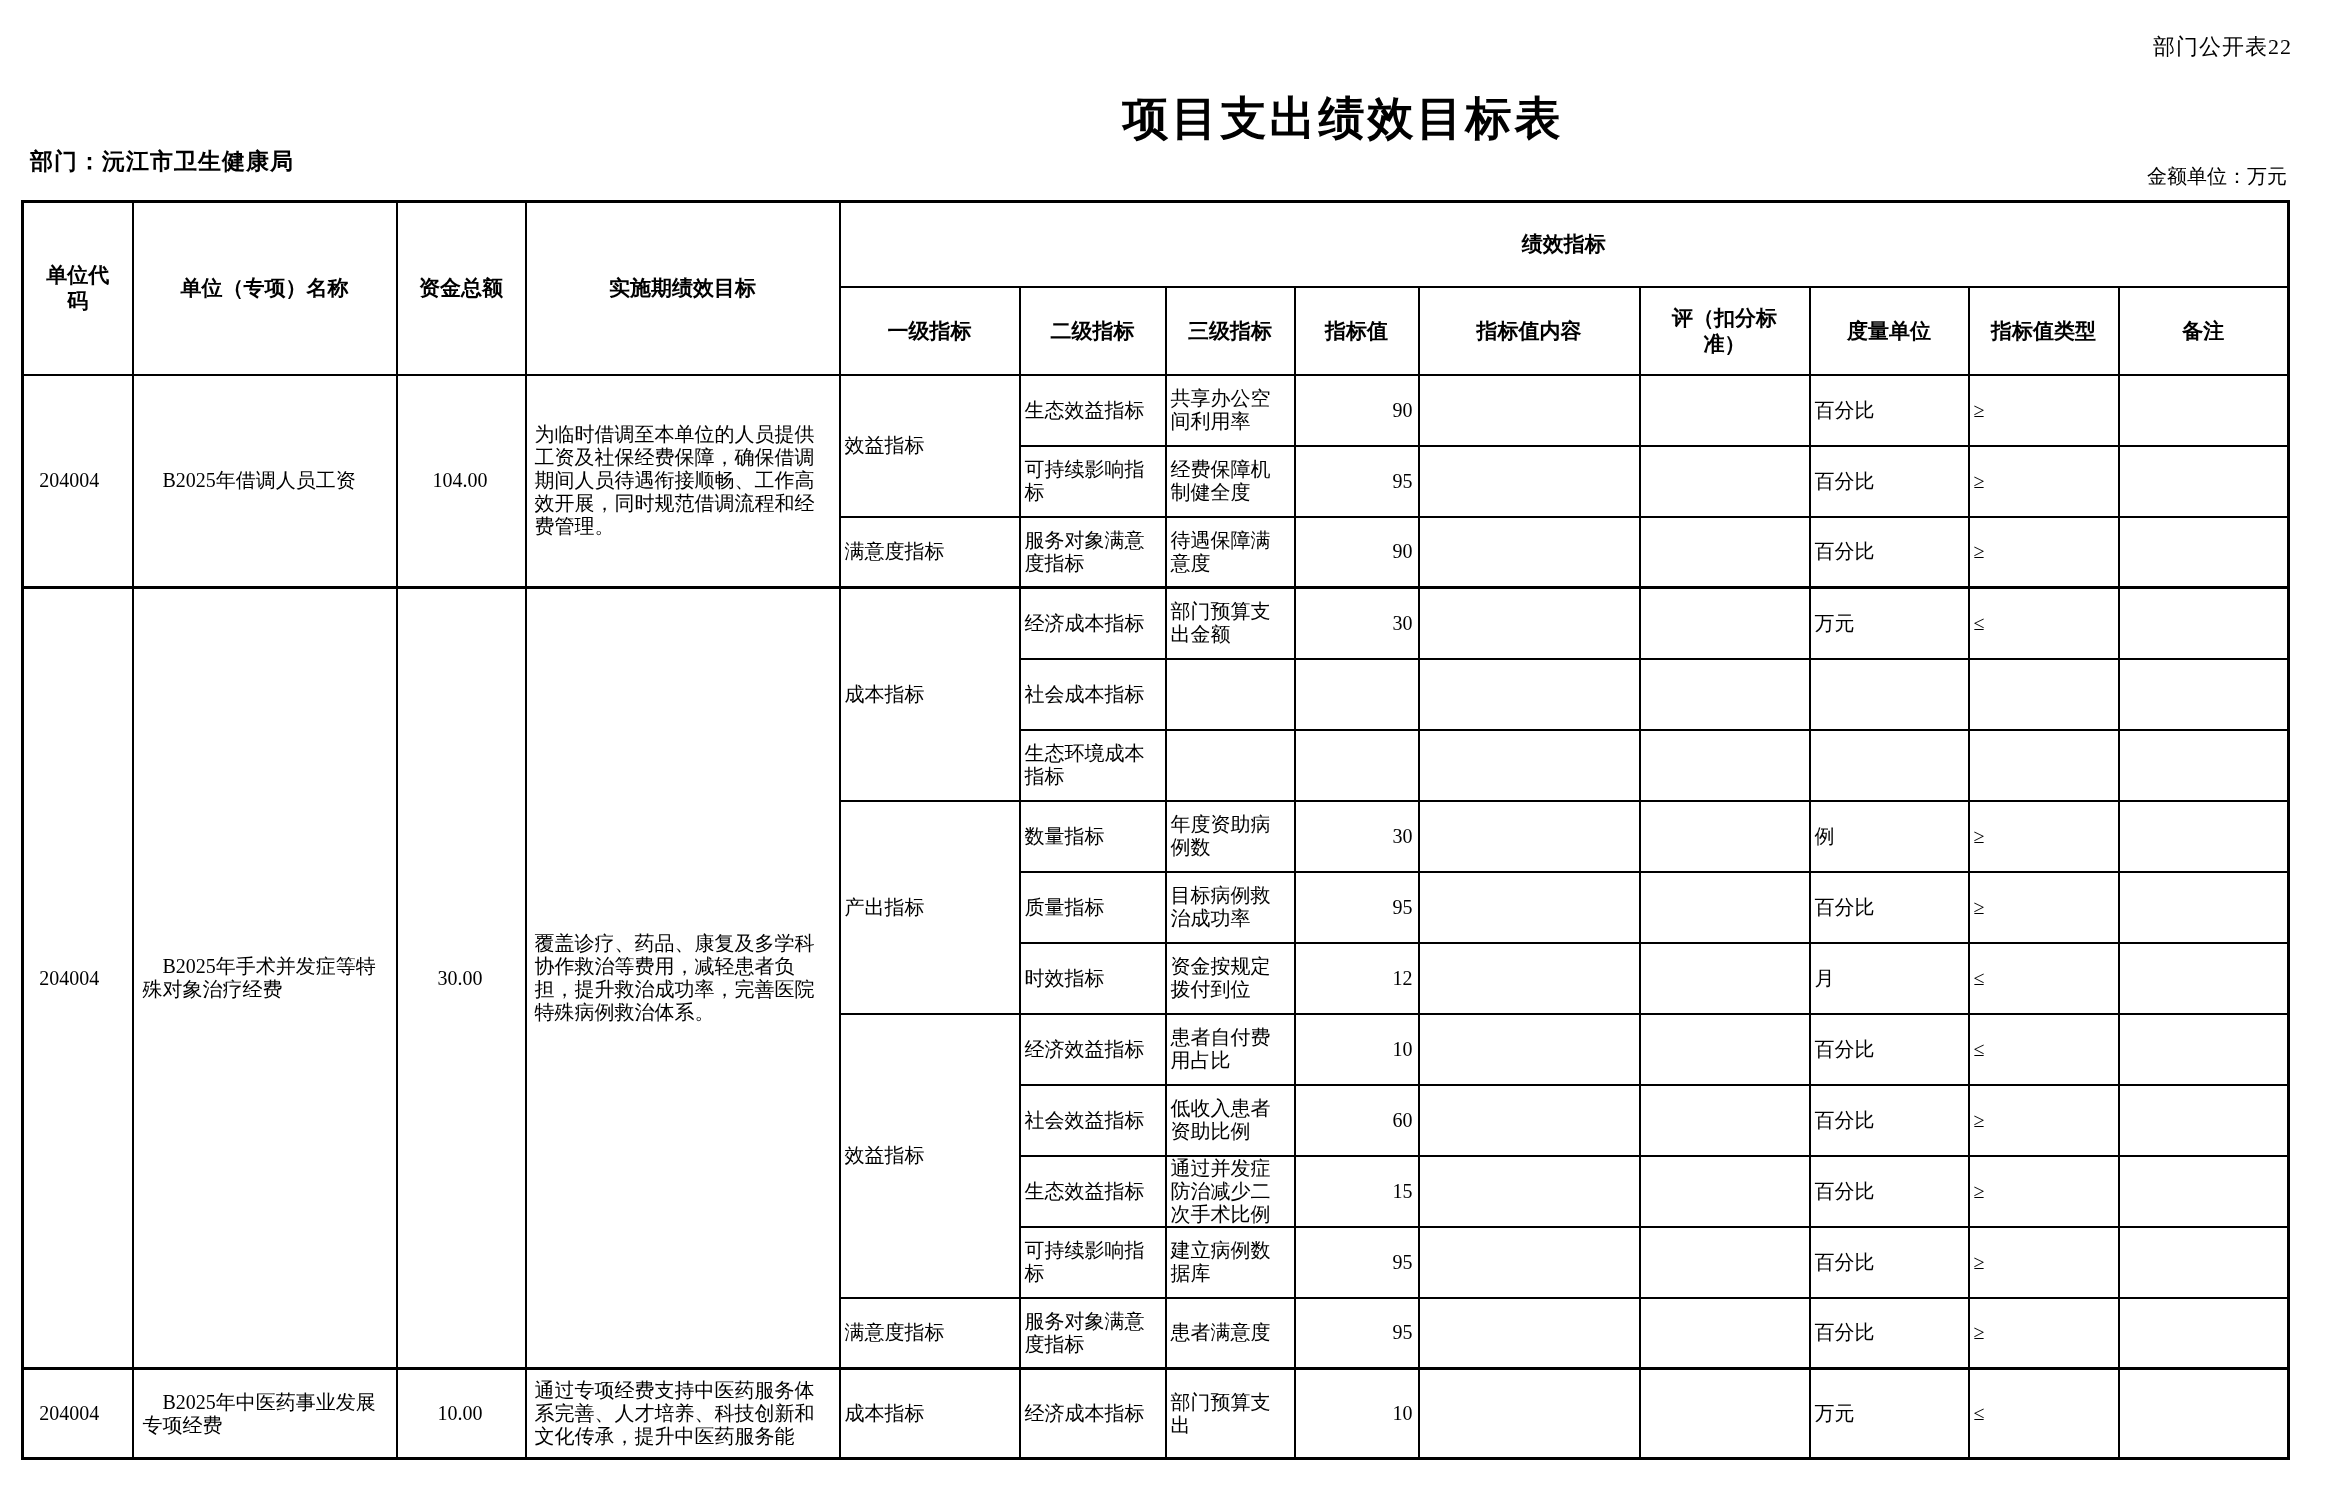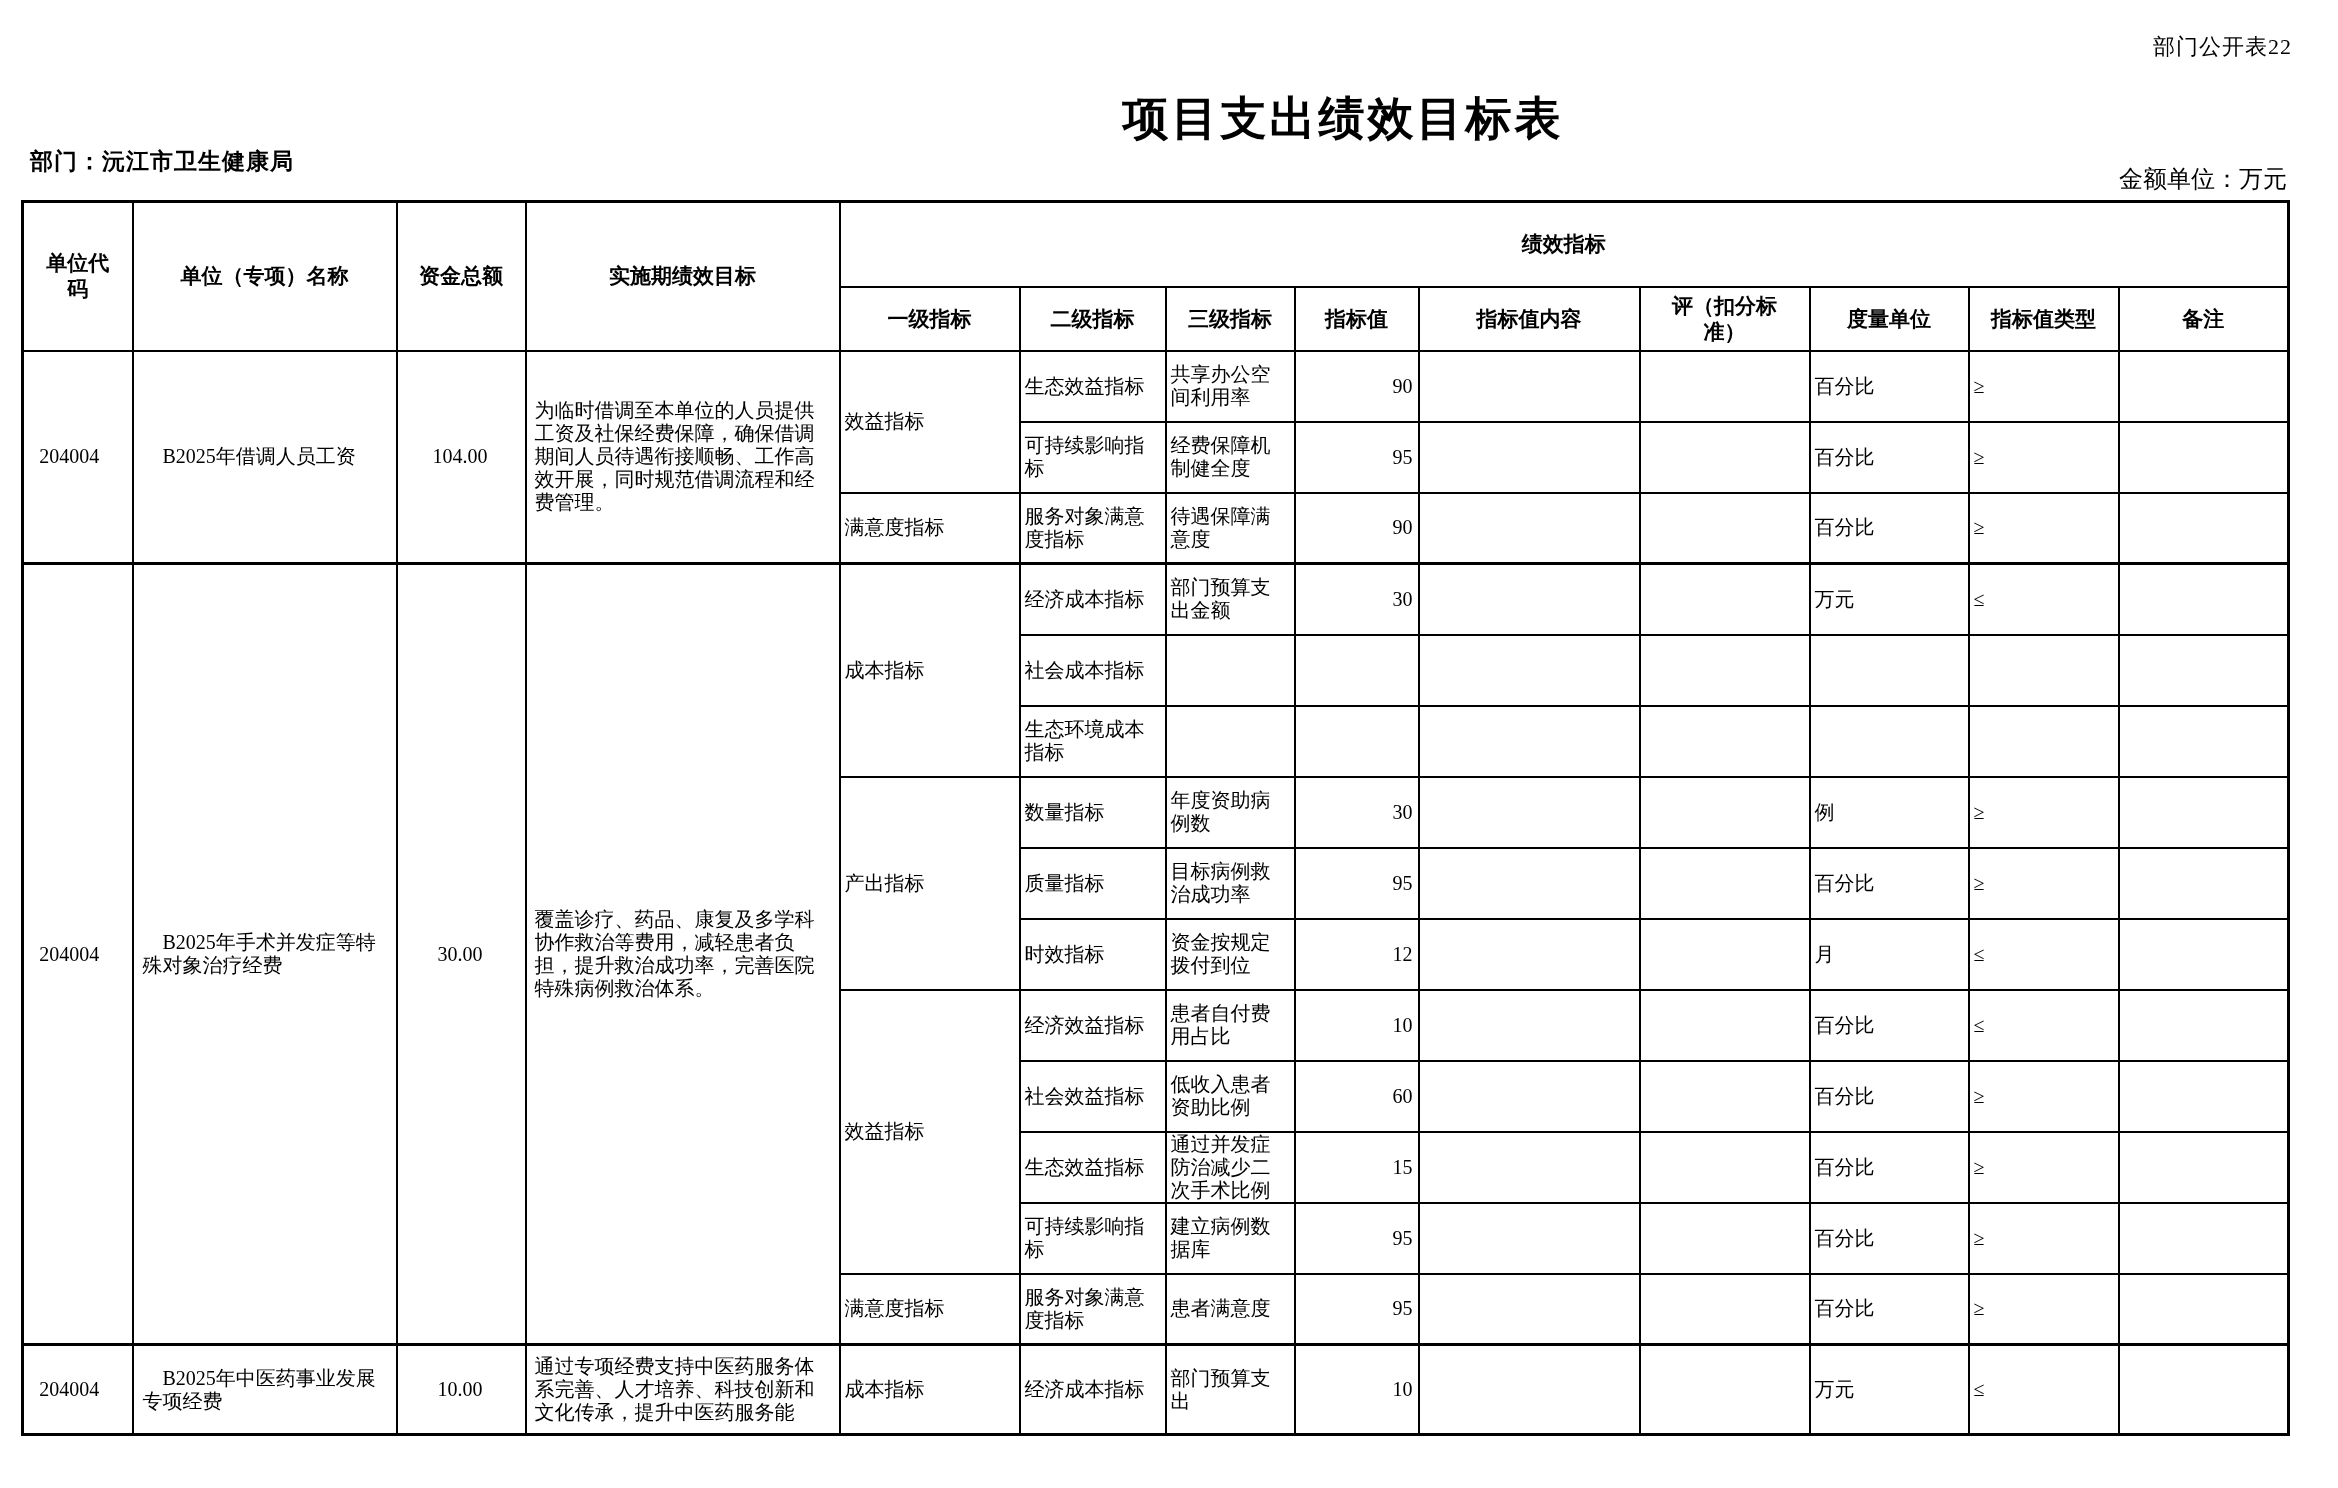--- a/index.html
+++ b/index.html
@@ -16,21 +16,21 @@
   .doc-title {
     position:absolute; top:88px; left:1343px; transform:translateX(-50%);
     font-size:46px; font-weight:bold; letter-spacing:3px; white-space:nowrap;
   }
   .dept-line {
     position:absolute; top:146px; left:30px;
     font-size:23px; font-weight:bold; letter-spacing:1px;
   }
   .unit-note {
     position:absolute; top:163px; right:51px;
-    font-size:24px;
+    font-size:20px;
     text-align:right;
   }
   table.perf-table {
     position:absolute; left:21px; top:200px;
     width:2266px; table-layout:fixed;
     border-collapse:collapse;
     border:3px solid #000;
   }
   .perf-table th, .perf-table td {
     border:2px solid #000;
@@ -38,21 +38,21 @@
     vertical-align:middle;
     padding:0 4px;
     overflow:hidden;
     word-break:break-all;
   }
   .perf-table thead th {
     font-size:21px; font-weight:bold; text-align:center;
     padding:0 2px; line-height:26px;
   }
   tr.h1 { height:85px; }
-  tr.h2 { height:64px; }
+  tr.h2 { height:88px; }
   .perf-table tbody tr { height:71px; }
   tr.gs td { border-top:3px solid #000; }
   .wrap3 { display:inline-block; max-width:3.3em; vertical-align:middle; }
   .wrap6 { display:inline-block; max-width:6.4em; vertical-align:middle; }
   td.c-code   { text-align:center; padding-right:21px; }
   td.c-name   { text-align:left;  padding:0 9px; text-indent:20px;margin-top:8px; }
   td.c-amount { text-align:center; padding-right:6px; }
   td.c-goal   { text-align:left;  padding:9px 8px; }
   td.c-l1, td.c-l2, td.c-l3, td.c-unit, td.c-type { text-align:left; }
   td.c-value  { text-align:right; padding-right:5px; }

